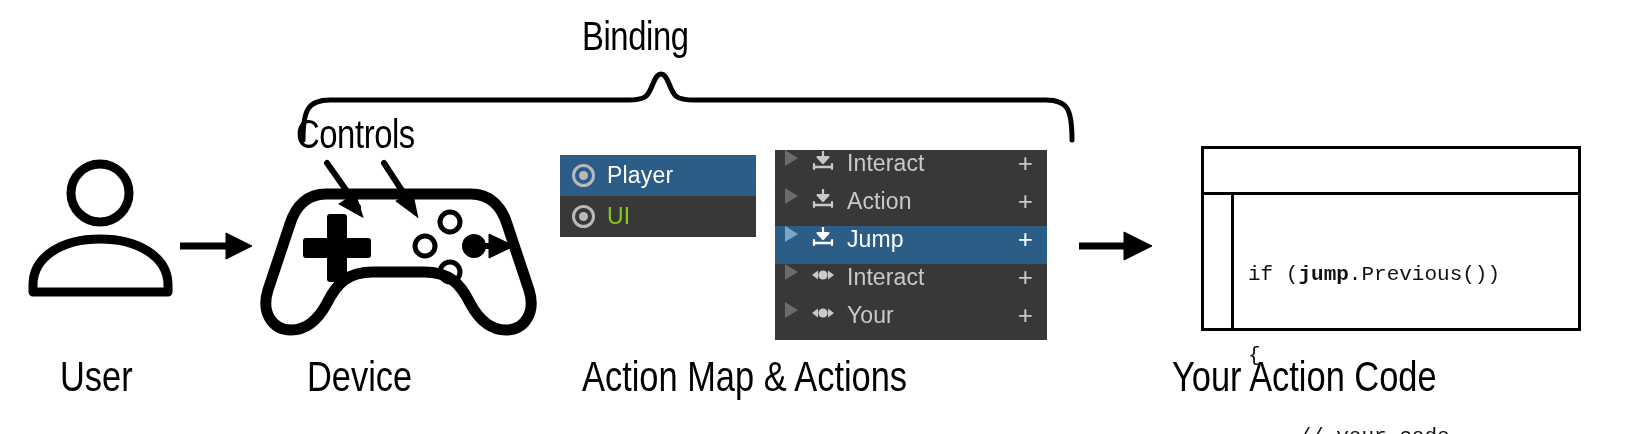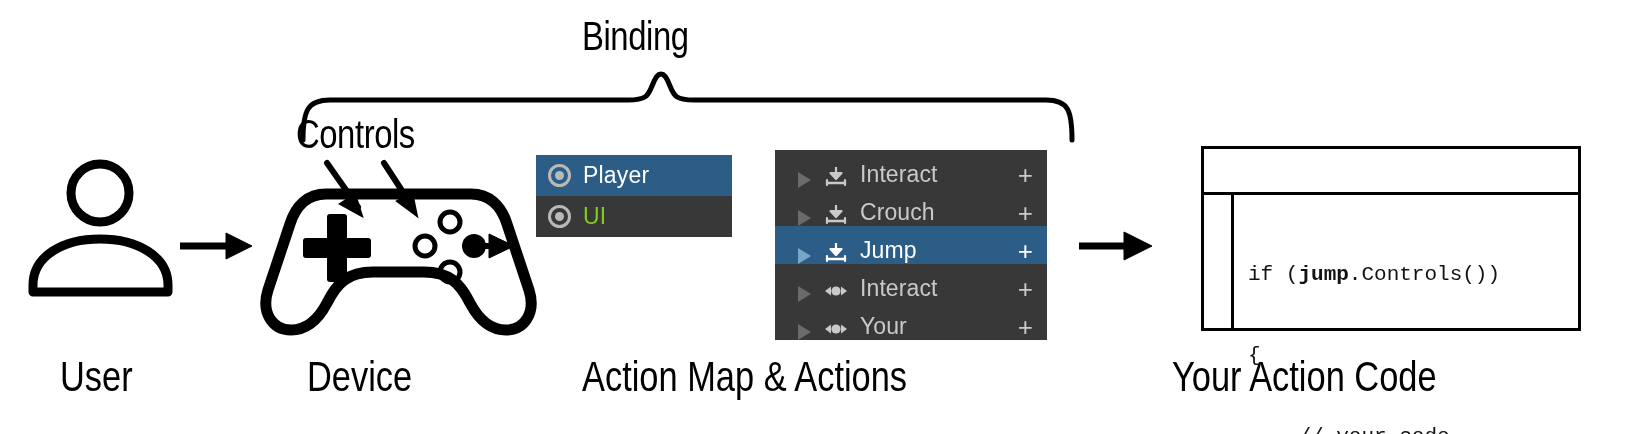--- a/index.html
+++ b/index.html
@@ -57,21 +57,21 @@
     position: absolute;
     left: 0; top: 0;
     width: 1635px;
     height: 434px;
     pointer-events: none;
   }
 
   
   .map-panel {
     position: absolute;
-    left: 536px;
+    left: 560px;
     top: 155px;
     width: 196px;
     background: #383838;
     overflow: hidden;
   }
   .map-row {
     height: 41px;
     display: flex;
     align-items: center;
     padding-left: 12px;
@@ -108,23 +108,23 @@
     position: absolute;
     left: 775px;
     top: 150px;
     width: 272px;
     background: #383838;
     overflow: hidden;
   }
   .act-row {
     height: 38px;
     display: flex;
-    align-items: flex-end;
-    box-sizing: border-box;
-    padding: 0 8px 0 23px;
+    align-items: flex-start;
+    box-sizing: border-box;
+    padding: 0 8px 0 10px;
   }
   .act-row.selected { background: #2c5d87; }
   .act-row .tri {
     flex: 0 0 auto;
     width: 0; height: 0;
     border-left: 13px solid #6b6b6b;
     border-top: 8px solid transparent;
     border-bottom: 8px solid transparent;
     margin-right: 12px;
   }
@@ -296,21 +296,21 @@
       <span class="plus">+</span>
     </div>
 
     <div class="act-row">
       <span class="tri"></span>
       <svg class="act-icon" viewBox="0 0 26 22">
         <path d="M13 1 L13 10 M13 13 L7.5 7 L18.5 7 Z" fill="#c9c9c9" stroke="#c9c9c9" stroke-width="2.2" stroke-linejoin="round"></path>
         <path d="M4 17 L22 17" stroke="#c9c9c9" stroke-width="2.4" stroke-linecap="round"></path>
         <path d="M4 14 L4 19 M22 14 L22 19" stroke="#c9c9c9" stroke-width="2.2" stroke-linecap="round"></path>
       </svg>
-      <span class="actlabel">Crouch</span>
+      <span class="actlabel">Action</span>
       <span class="plus">+</span>
     </div>
 
     <div class="act-row selected">
       <span class="tri"></span>
       <svg class="act-icon" viewBox="0 0 26 22">
         <path d="M13 1 L13 10 M13 13 L7.5 7 L18.5 7 Z" fill="#ffffff" stroke="#ffffff" stroke-width="2.2" stroke-linejoin="round"></path>
         <path d="M4 17 L22 17" stroke="#ffffff" stroke-width="2.4" stroke-linecap="round"></path>
         <path d="M4 14 L4 19 M22 14 L22 19" stroke="#ffffff" stroke-width="2.2" stroke-linecap="round"></path>
       </svg>
@@ -339,21 +339,21 @@
       <span class="actlabel">Your</span>
       <span class="plus">+</span>
     </div>
   </div>
 
   <div class="code-window">
     <div class="code-titlebar"></div>
     <div class="code-body">
       <div class="code-gutter"></div>
       <div class="code-text">
-        <div><span>if (</span><b>jump</b><span>.Controls())</span></div>
+        <div><span>if (</span><b>jump</b><span>.Previous())</span></div>
         <div><span>{</span></div>
         <div><span>    // your code</span></div>
         
       </div>
     </div>
   </div>
 
   <div class="abs caption" id="cap-user">User</div>
   <div class="abs caption" id="cap-device">Device</div>
   <div class="abs caption" id="cap-map">Action Map &amp; Actions</div>

